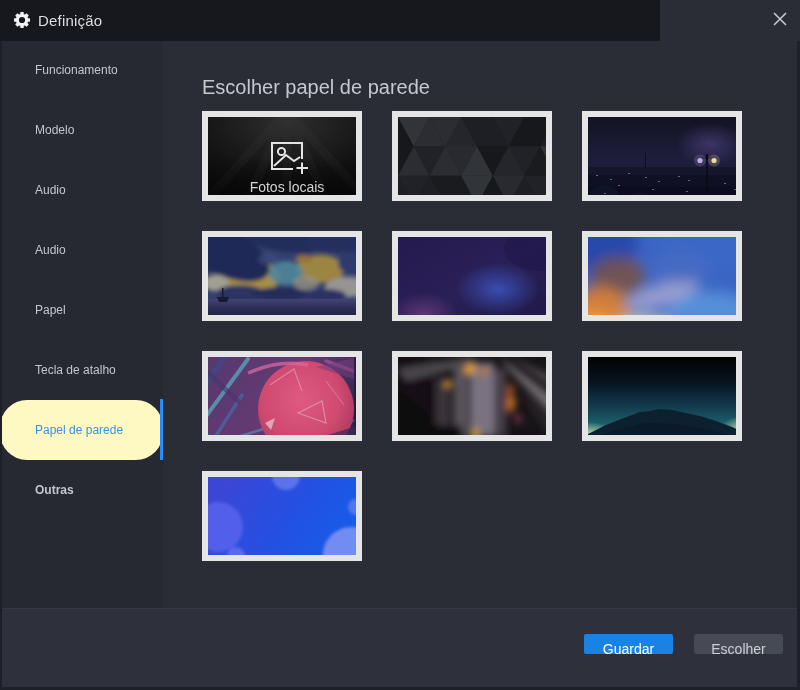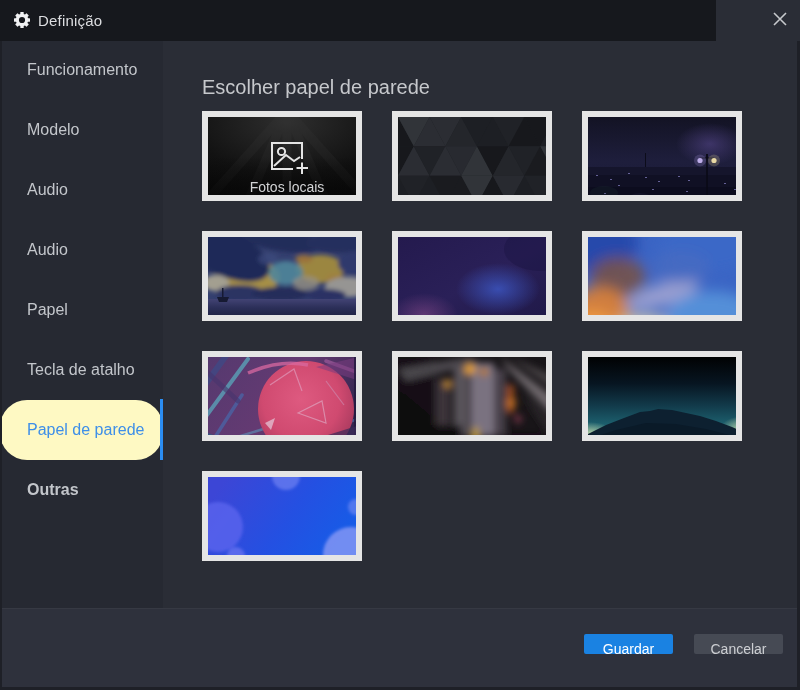--- a/index.html
+++ b/index.html
@@ -1,25 +1,25 @@
 <!DOCTYPE html>
 <html><head>
 <meta charset="utf-8">
 <style>
   html,body{margin:0;padding:0;}
   body{width:800px;height:690px;overflow:hidden;position:relative;
        font-family:"Liberation Sans",sans-serif;background:#2a2d36;}
-  .titlebar{position:absolute;left:0;top:0;width:716px;height:41px;background:#16181d;}
+  .titlebar{position:absolute;left:0;top:0;width:660px;height:41px;background:#16181d;}
   .title-text{position:absolute;left:38px;top:12px;font-size:15px;color:#dcdde0;letter-spacing:0.2px;}
   .gear{position:absolute;left:14px;top:12px;}
   .close{position:absolute;left:772px;top:11px;width:16px;height:16px;}
   .sidebar{position:absolute;left:0;top:41px;width:163px;height:567px;background:#262932;}
   .main{position:absolute;left:163px;top:41px;width:637px;height:567px;background:#2a2d36;}
   .item{position:absolute;left:0;width:163px;height:60px;line-height:60px;
-        padding-left:27px;box-sizing:border-box;font-size:16px;color:#c3c6cb;}
+        padding-left:35px;box-sizing:border-box;font-size:12px;color:#c3c6cb;}
   .item.sel{background:#fef9c3;color:#3e8fe8;border-radius:27px;}
   .selbar{position:absolute;left:160px;top:399px;width:3px;height:61px;background:#2b8df2;}
   .heading{position:absolute;left:202px;top:76px;font-size:20px;color:#c6c8cc;}
   .tile{position:absolute;width:160px;height:90px;box-sizing:border-box;
         border:6px solid #e5e5e5;overflow:hidden;}
   .tile svg{display:block;}
   .footer{position:absolute;left:0;top:608px;width:800px;height:82px;background:#2e313c;
           border-top:1px solid rgba(255,255,255,0.04);box-sizing:border-box;}
   .btn{position:absolute;top:634px;height:20px;width:89px;font-size:14px;text-align:center;
        line-height:30px;border-radius:2px;}
@@ -379,16 +379,16 @@
         <circle cx="78" cy="-1" r="14" fill="#7a8af5" opacity="0.6"></circle>
         <circle cx="10" cy="50" r="25" fill="#5a64ee" opacity="0.8"></circle>
         <circle cx="28" cy="79" r="9" fill="#6a74f0" opacity="0.75"></circle>
         <circle cx="148" cy="30" r="8" fill="#6a84f2" opacity="0.7"></circle>
         <circle cx="143" cy="78" r="28" fill="#8a98f5" opacity="0.8"></circle>
       </g>
     </svg>
   </div>
 
   <div class="btn btn-save">Guardar</div>
-  <div class="btn btn-cancel">Cancelar</div>
+  <div class="btn btn-cancel">Escolher</div>
   <div class="edge" style="left:0;top:41px;width:2px;height:649px;"></div>
   <div class="edge" style="left:797px;top:41px;width:3px;height:649px;"></div>
   <div class="edge" style="left:0;top:687px;width:800px;height:3px;"></div>
 
 </body></html>

